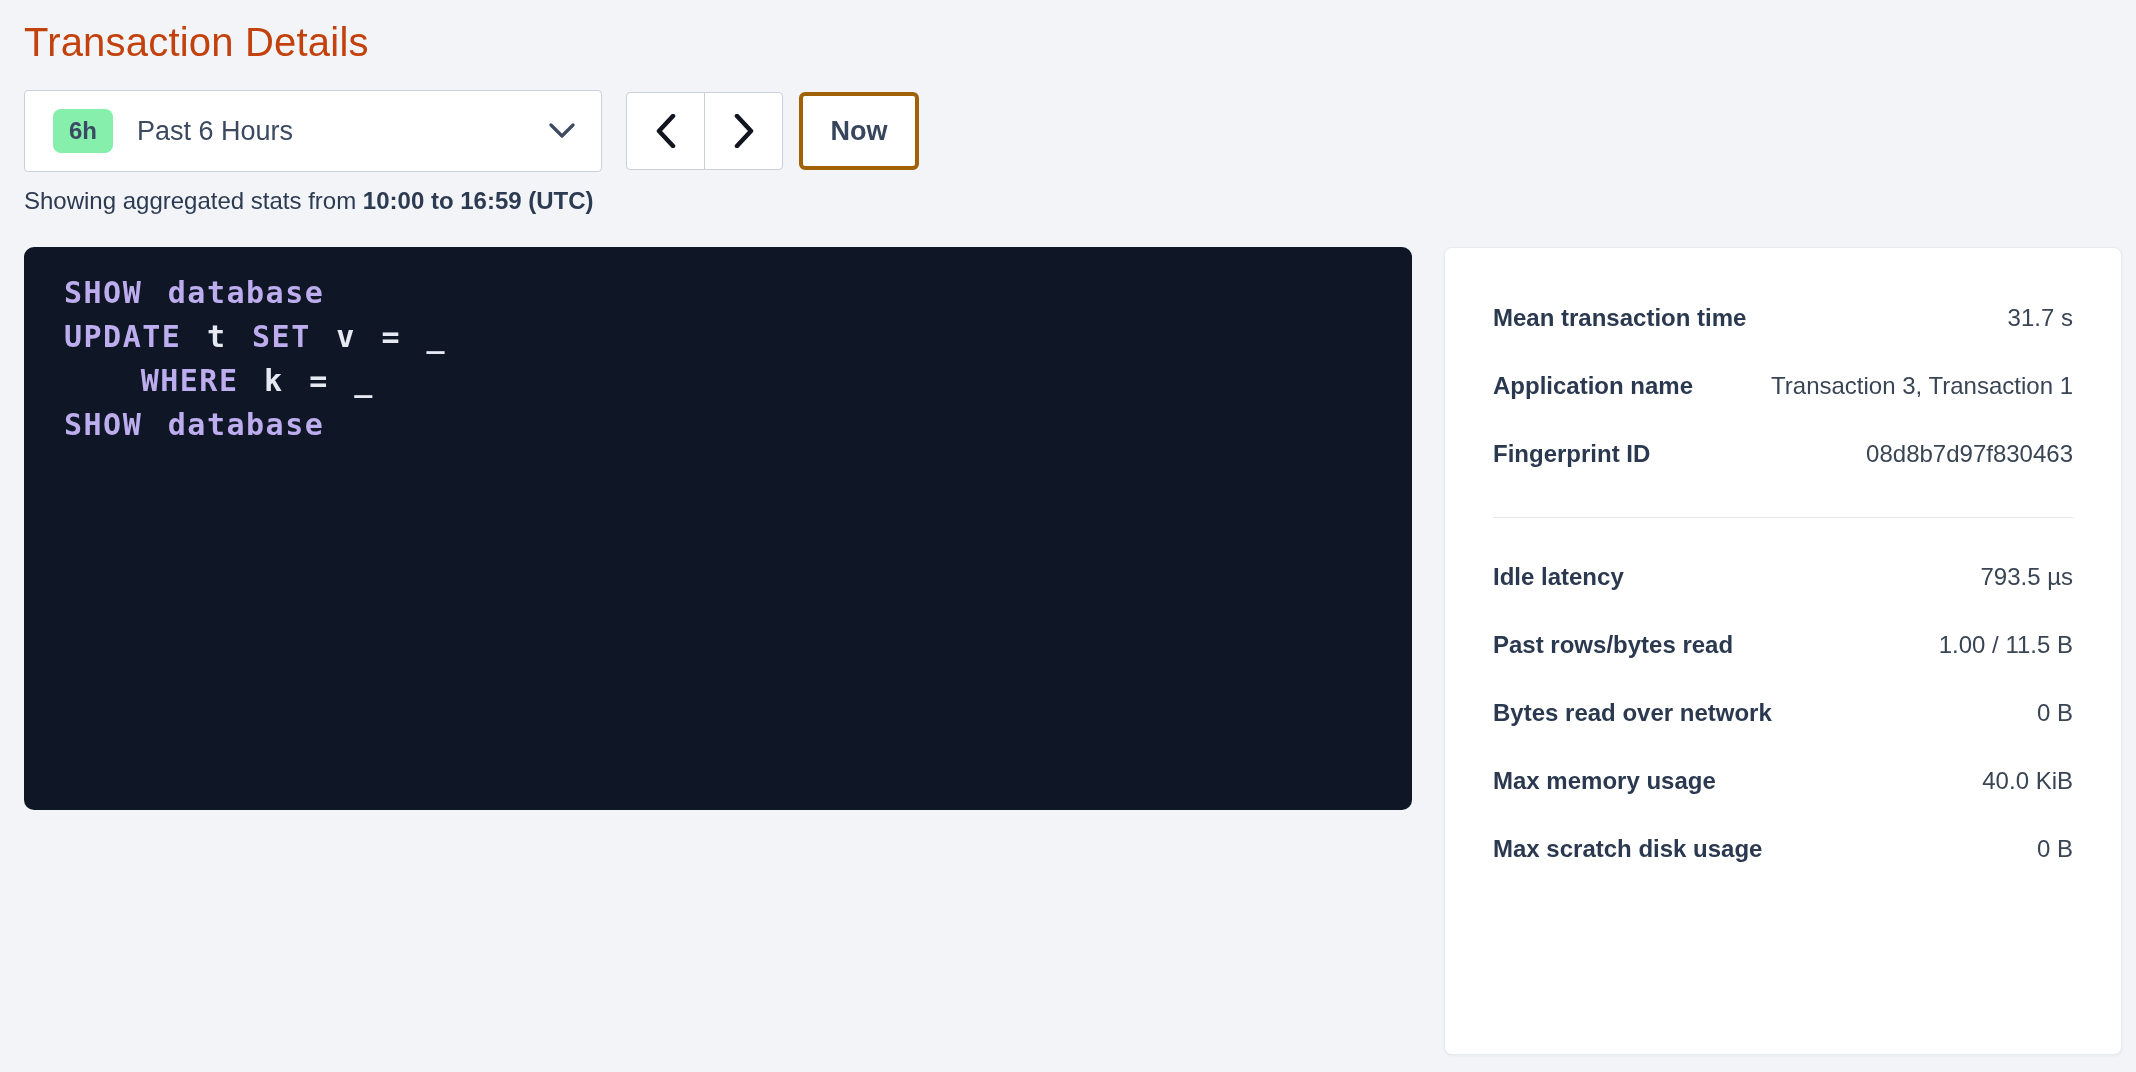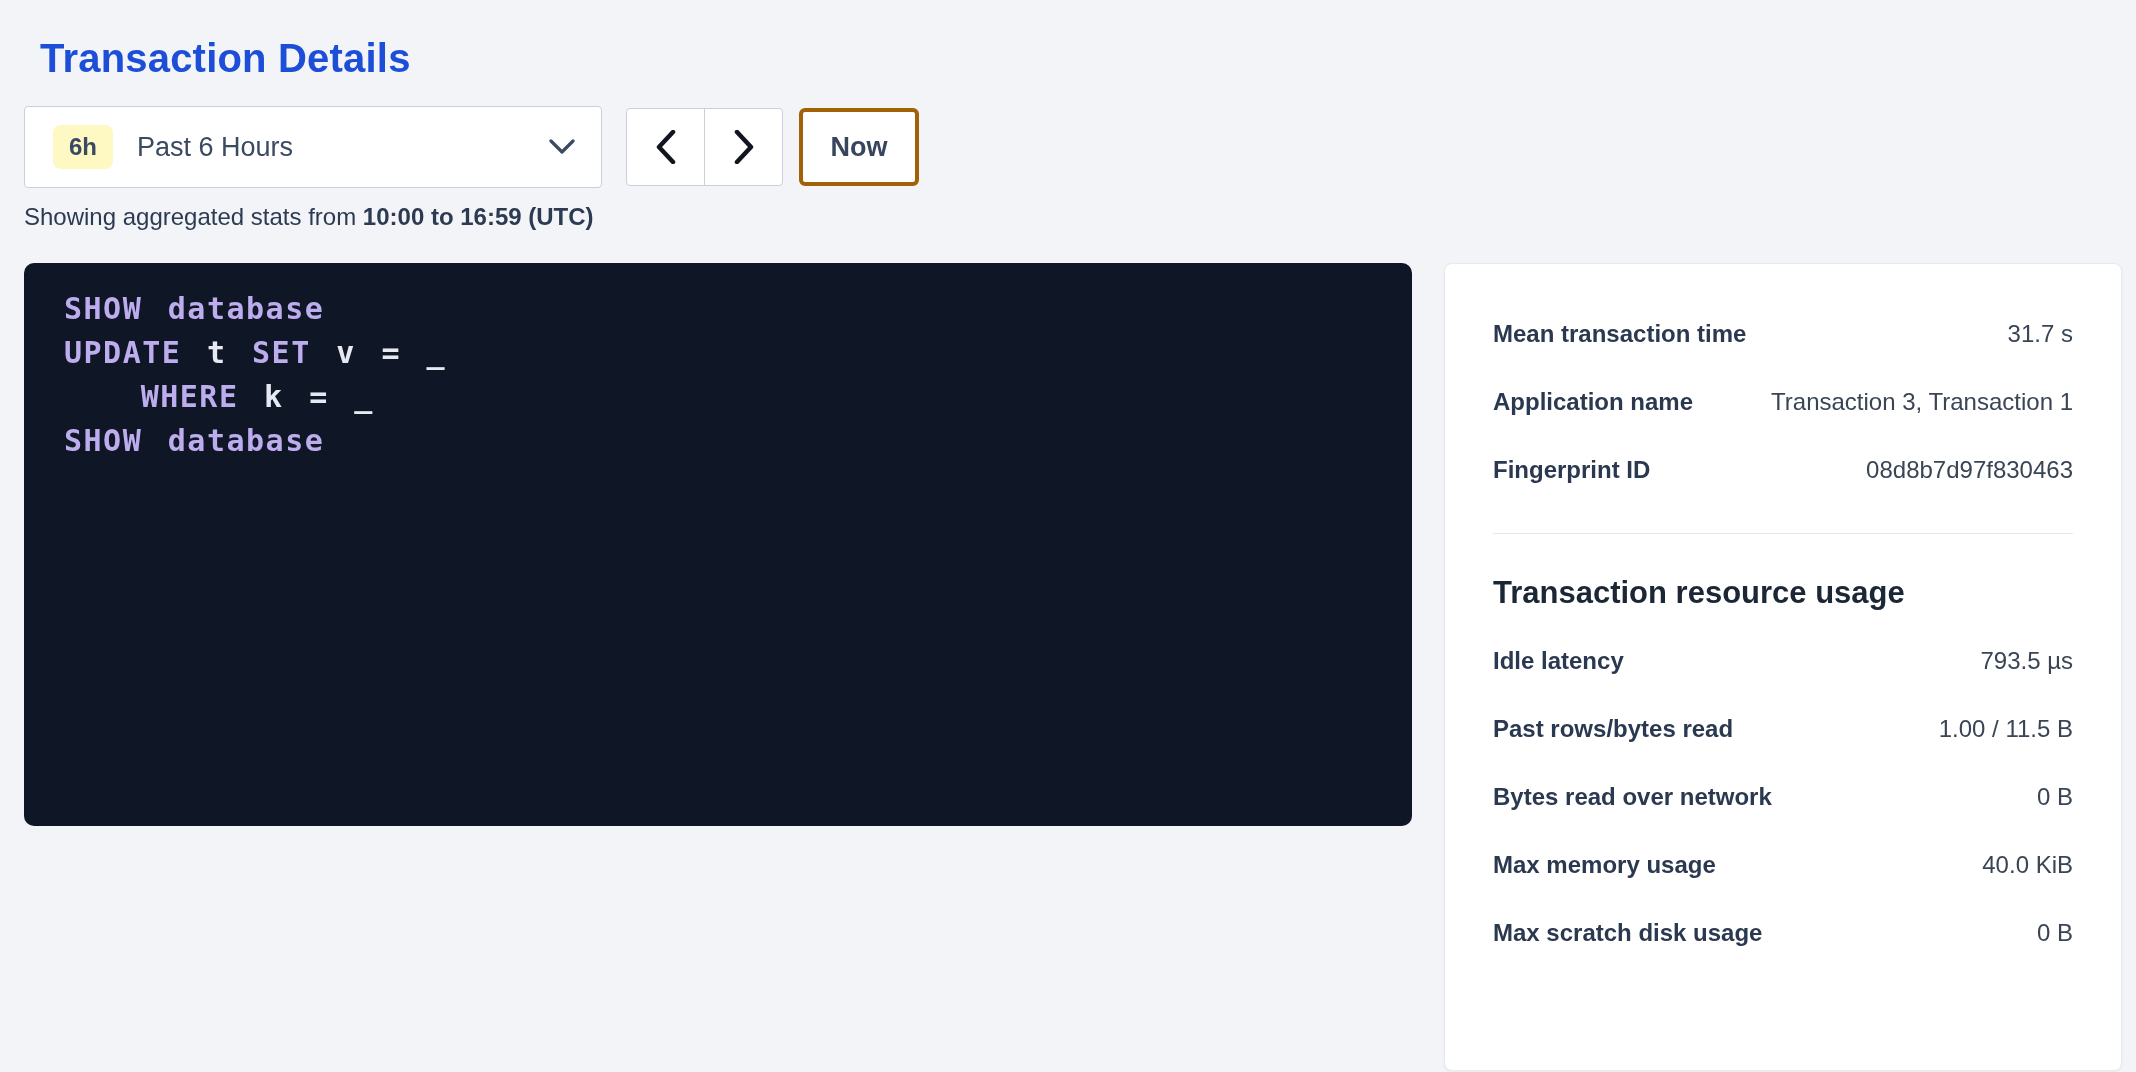--- a/index.html
+++ b/index.html
@@ -10,25 +10,25 @@
     color: #2c3a52;
   }
   .page {
     position: relative;
     width: 2136px;
     height: 1072px;
     overflow: hidden;
     padding: 18px 14px 0 24px;
   }
   .page-title {
-    margin: 16px;
+    margin: 0;
     font-size: 40px;
     line-height: 48px;
-    font-weight: 700;
-    color: #1d4ed8;
+    font-weight: 400;
+    color: #c2410c;
     letter-spacing: 0.2px;
   }
   
   .controls {
     display: flex;
     align-items: center;
     margin-top: 24px;
     height: 82px;
   }
   .time-picker {
@@ -36,21 +36,21 @@
     height: 82px;
     background: #ffffff;
     border: 1px solid #c9cfdb;
     border-radius: 4px;
     display: flex;
     align-items: center;
     padding: 0 26px 0 28px;
     cursor: pointer;
   }
   .interval-badge {
-    background: #fef9c3;
+    background: #86efac;
     border-radius: 8px;
     padding: 9px 16px;
     font-size: 24px;
     font-weight: 700;
     color: #3a4a63;
     line-height: 1.1;
   }
   .interval-label {
     margin-left: 24px;
     font-size: 27px;
@@ -213,21 +213,20 @@
         <span class="stat-label">Application name</span>
         <span class="stat-value">Transaction 3, Transaction 1</span>
       </div>
       <div class="stat-row">
         <span class="stat-label">Fingerprint ID</span>
         <span class="stat-value">08d8b7d97f830463</span>
       </div>
 
       <hr class="card-divider">
 
-      <h2 class="section-heading">Transaction resource usage</h2>
 
       <div class="stat-row">
         <span class="stat-label">Idle latency</span>
         <span class="stat-value">793.5 µs</span>
       </div>
       <div class="stat-row">
         <span class="stat-label">Past rows/bytes read</span>
         <span class="stat-value">1.00 / 11.5 B</span>
       </div>
       <div class="stat-row">

